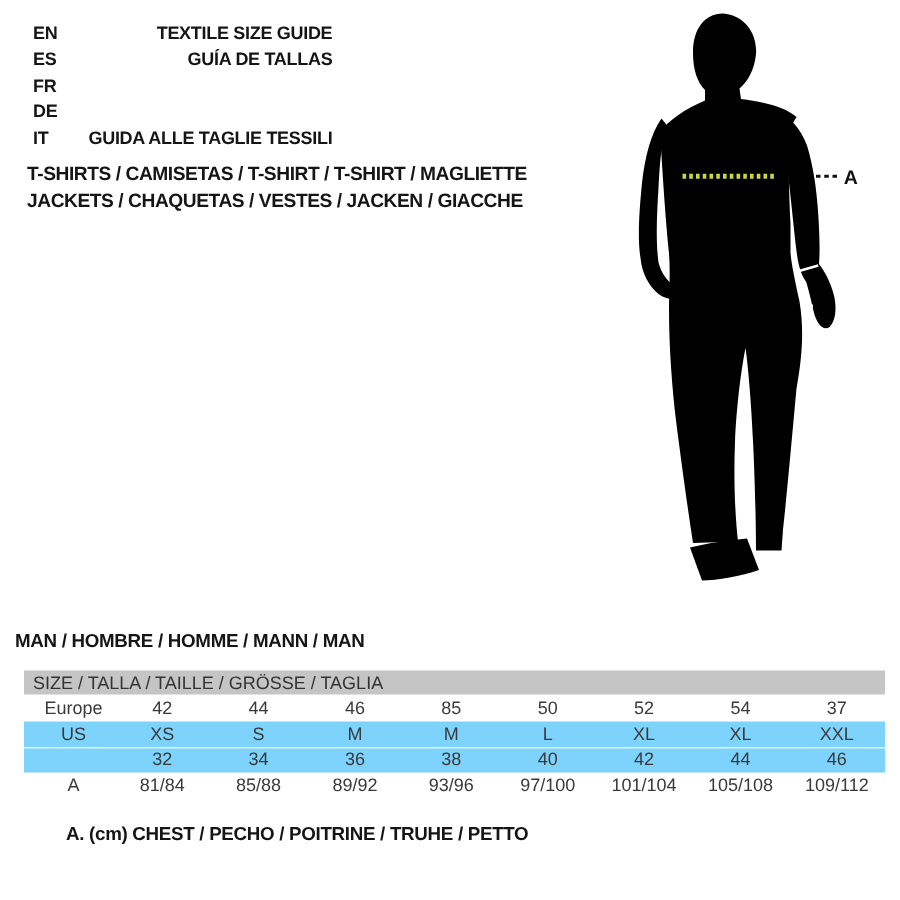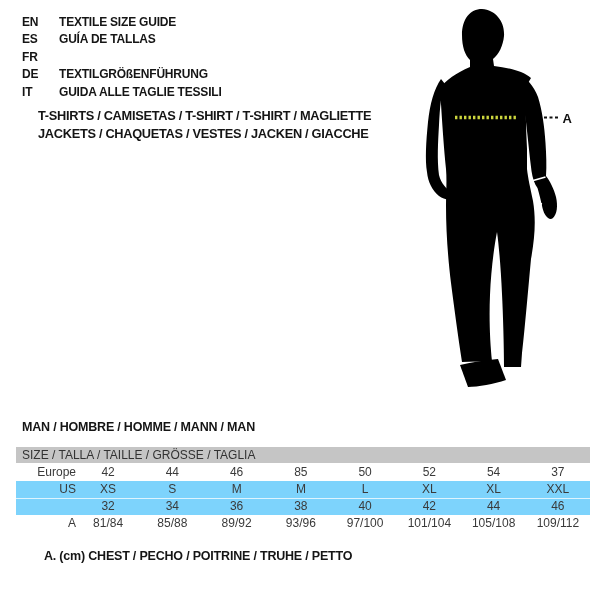--- a/index.html
+++ b/index.html
@@ -7,42 +7,42 @@
   body {
     background:#ffffff;
     font-family:"Liberation Sans", sans-serif;
     position:relative;
     overflow:hidden;
     color:#151515;
   }
 
   
   .lang-block { position:absolute; left:22px; top:13px; }
-  .lang-row { display:flex; height:17.5px; align-items:center; }
+  .lang-row { display:flex; height:17.5px; align-items:center;justify-content:space-between; }
   .lang-code { width:37px; font-weight:700; font-size:12px; letter-spacing:-0.2px; }
   .lang-label { font-weight:700; font-size:12px; letter-spacing:-0.2px; white-space:nowrap; }
 
   
-  .cat-block { position:absolute; left:38px; top:107px; }
+  .cat-block { position:absolute; left:18px; top:107px; }
   .cat-line { font-weight:700; font-size:12.8px; line-height:18px; letter-spacing:-0.3px; white-space:nowrap; }
 
   
   .figure-wrap { position:absolute; left:410px; top:0; width:190px; height:400px; }
 
   
-  .man-line { position:absolute; left:22px; top:420px; font-weight:700; font-size:12.5px; letter-spacing:-0.2px; }
+  .man-line { position:absolute; left:10px; top:420px; font-weight:700; font-size:12.5px; letter-spacing:-0.2px; }
 
   
   .size-table { position:absolute; left:16px; top:447px; width:574px; }
   .st-header {
     height:16px; line-height:16px; padding-left:6px;
     font-size:12px; color:#333333; background:#c5c5c5; margin-bottom:1px;
   }
   .st-row { display:flex; height:17px; line-height:17px; font-size:12px; color:#3a3a3a; }
-  .st-label { width:60px; padding-left:6px; text-align:right; }
+  .st-label { width:60px; padding-left:6px; text-align:center; }
   .st-cell { flex:1; text-align:center; }
   .stripe { background:#7dd3fc; }
   .stripe-divider { box-shadow: inset 0 1px 0 rgba(255,255,255,0.75); }
 
   
   .footnote { position:absolute; left:22px; top:549px; font-weight:700; font-size:12.5px; letter-spacing:-0.2px;margin-left:22px; }
 </style>
 </head>
 <body>
 
@@ -53,21 +53,20 @@
   </div>
   <div class="lang-row">
     <span class="lang-code">ES</span>
     <span class="lang-label">GUÍA DE TALLAS</span>
   </div>
   <div class="lang-row">
     <span class="lang-code">FR</span>
   </div>
   <div class="lang-row">
     <span class="lang-code">DE</span>
-    <span class="lang-label">TEXTILGRÖßENFÜHRUNG</span>
   </div>
   <div class="lang-row">
     <span class="lang-code">IT</span>
     <span class="lang-label">GUIDA ALLE TAGLIE TESSILI</span>
   </div>
 </div>
 
 <div class="cat-block">
   <div class="cat-line">T-SHIRTS / CAMISETAS / T-SHIRT / T-SHIRT / MAGLIETTE</div>
   <div class="cat-line">JACKETS / CHAQUETAS / VESTES / JACKEN / GIACCHE</div>

